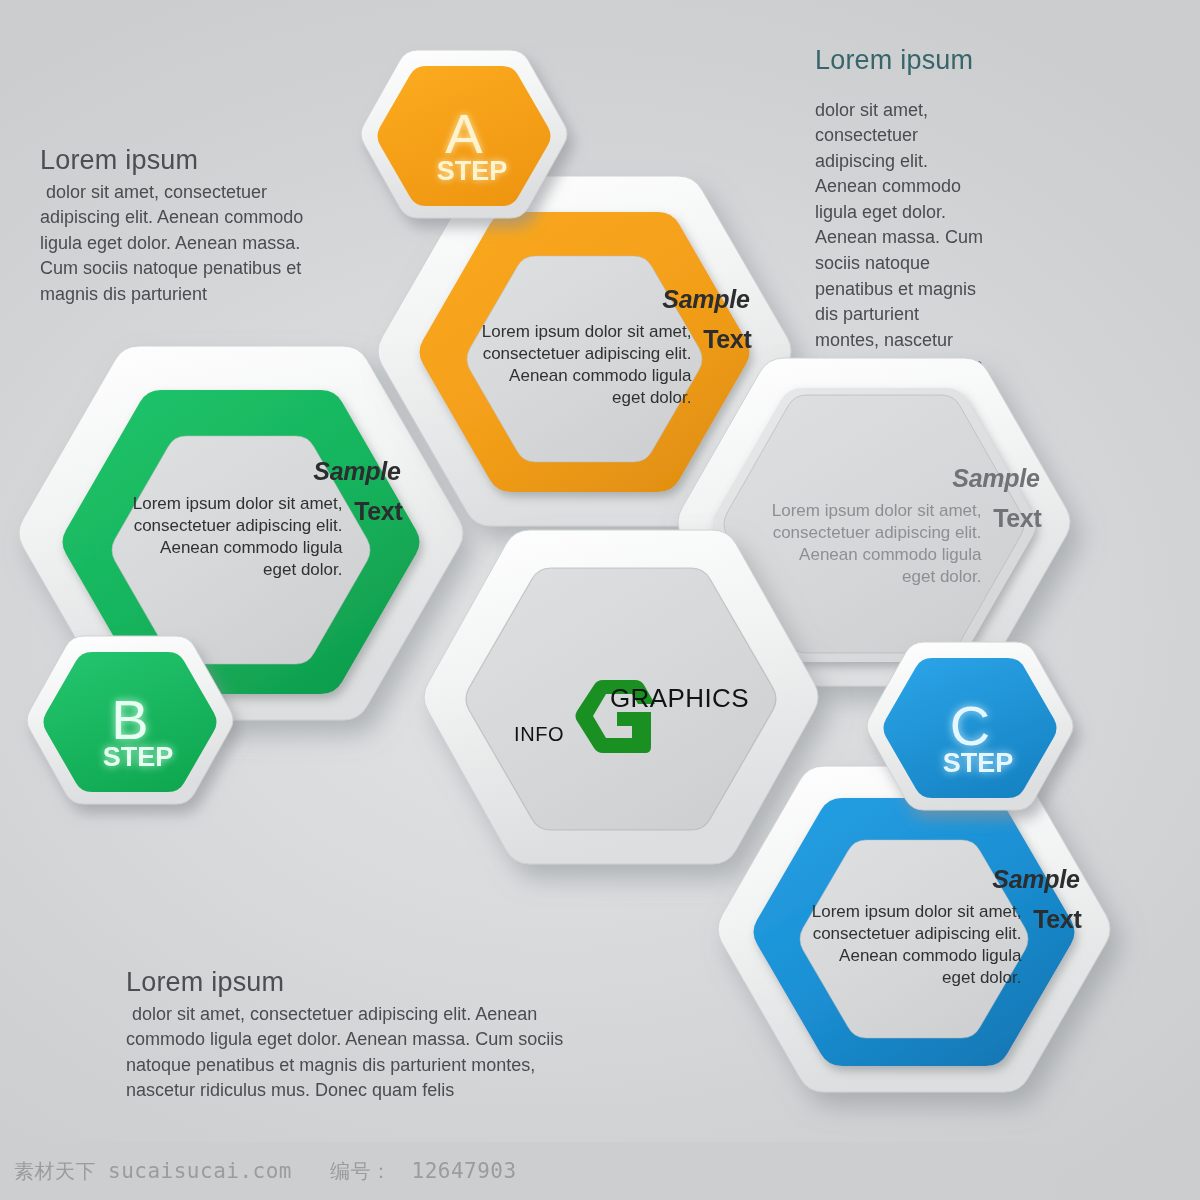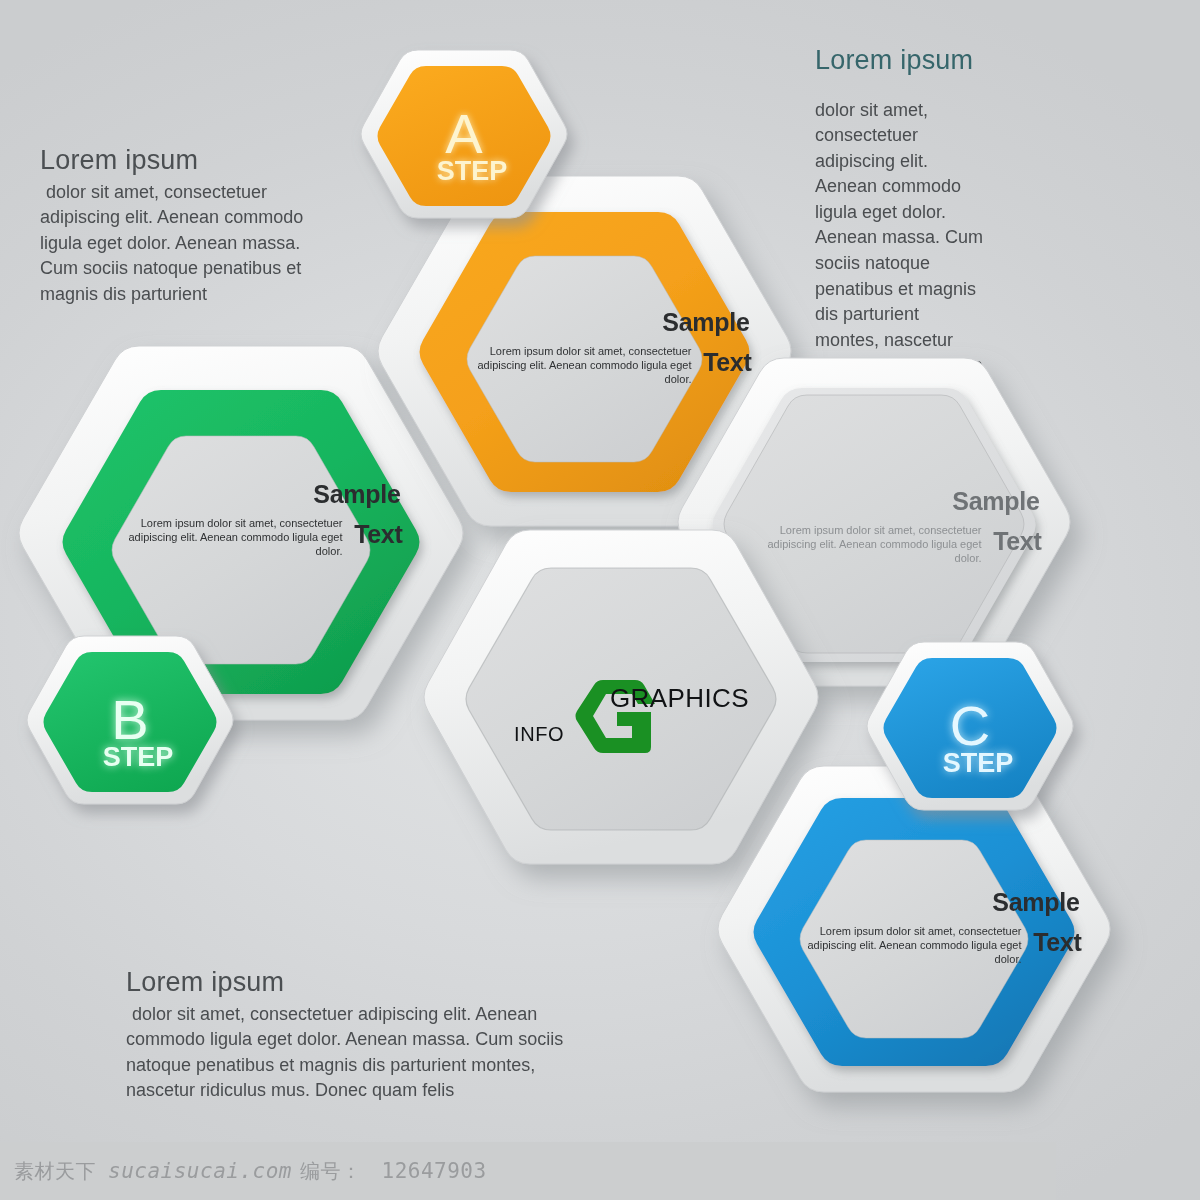--- a/index.html
+++ b/index.html
@@ -41,25 +41,25 @@
     display:flex;align-items:center;justify-content:center;
     pointer-events:none;
   }
 
   
   .sample{
     position:relative;width:215px;text-align:right;
     transform:translateY(2px);
   }
   .sample .body{
-    font-size:11px;line-height:1.30;color:#2f3133;font-weight:400;
+    font-size:17px;line-height:1.30;color:#2f3133;font-weight:400;
   }
   .sample .word1{
     position:absolute;font-weight:bold;font-size:25px;color:#2b2d2f;
-    right:-58px;top:-36px;letter-spacing:-.3px;
+    right:-58px;top:-36px;letter-spacing:-.3px;font-style:italic;
   }
   .sample .word2{
     position:absolute;font-weight:bold;font-size:25px;color:#2b2d2f;
     right:-60px;top:4px;letter-spacing:-.3px;
   }
   .sample.muted .body{color:#8d9093;}
   .sample.muted .word1,.sample.muted .word2{color:#6f7376;}
 
   
   .badgelabel{
@@ -95,22 +95,22 @@
   }
 
   
   #watermark{
     position:absolute;left:0;bottom:0;width:1056px;height:58px;
     background:#cccecf;
     display:flex;align-items:center;
     font-size:22px;color:#9a9c9e;letter-spacing:.5px;text-align:right;
   }
   #watermark .wm-cn{margin-left:14px;font-family:"DejaVu Sans",sans-serif;font-size:20px;}
-  #watermark .wm-url{margin-left:12px;font-family:"DejaVu Sans Mono",monospace;font-size:21px;font-style:italic;}
-  #watermark .wm-no{margin-left:8px;font-family:Liberation Sans, sans-serif;font-size:20px;}
+  #watermark .wm-url{margin-left:12px;font-family:"DejaVu Sans Mono",monospace;font-size:21px;}
+  #watermark .wm-no{margin-left:38px;font-family:Liberation Sans, sans-serif;font-size:20px;}
   #watermark .wm-id{margin-left:20px;font-family:"DejaVu Sans Mono",monospace;font-size:21px;}
 </style>
 </head>
 <body>
 
 <div id="stage">
 
   <div class="txtblock" id="tl-text">
     <p class="hd">Lorem ipsum</p>
     <p class="bd">dolor sit amet, consectetuer adipiscing elit. Aenean commodo ligula eget dolor. Aenean massa. Cum sociis natoque penatibus et magnis dis parturient</p>

